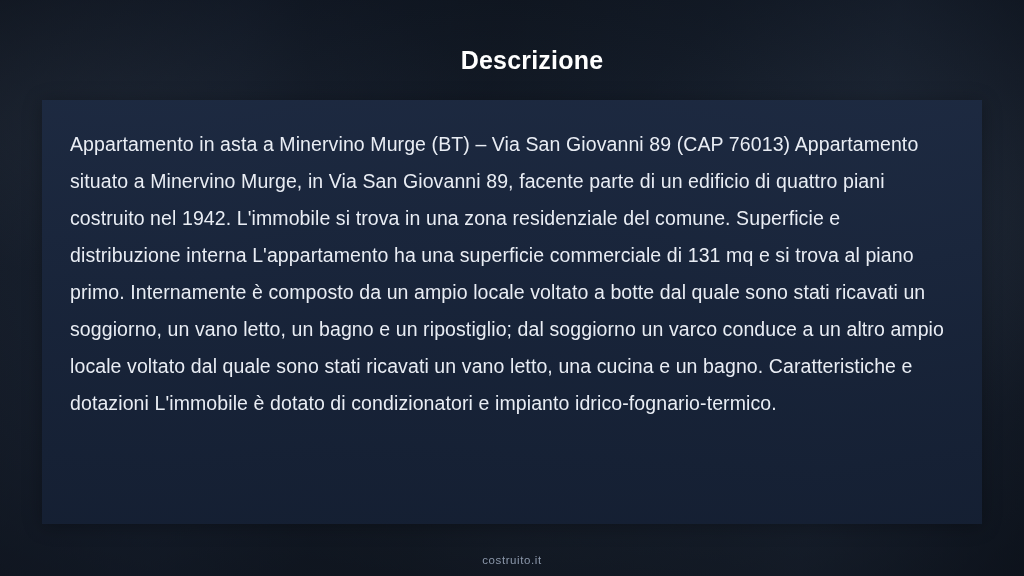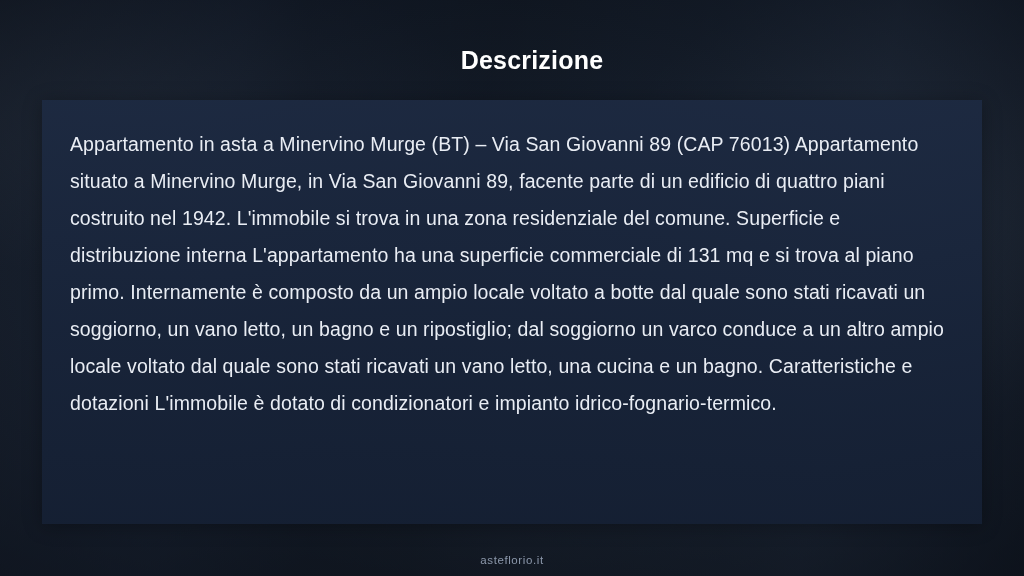--- a/index.html
+++ b/index.html
@@ -97,13 +97,13 @@
 <div class="vignette"></div>
 
 <div class="stage">
   <div class="title">Descrizione</div>
 </div>
 
 <div class="card">
   <div class="body-text">Appartamento in asta a Minervino Murge (BT) – Via San Giovanni 89 (CAP 76013) Appartamento situato a Minervino Murge, in Via San Giovanni 89, facente parte di un edificio di quattro piani costruito nel 1942. L'immobile si trova in una zona residenziale del comune. Superficie e distribuzione interna L'appartamento ha una superficie commerciale di 131 mq e si trova al piano primo. Internamente è composto da un ampio locale voltato a botte dal quale sono stati ricavati un soggiorno, un vano letto, un bagno e un ripostiglio; dal soggiorno un varco conduce a un altro ampio locale voltato dal quale sono stati ricavati un vano letto, una cucina e un bagno. Caratteristiche e dotazioni L'immobile è dotato di condizionatori e impianto idrico-fognario-termico.</div>
 </div>
 
-<div class="footer">asteflorio.it</div>
+<div class="footer">costruito.it</div>
 
 </body></html>

